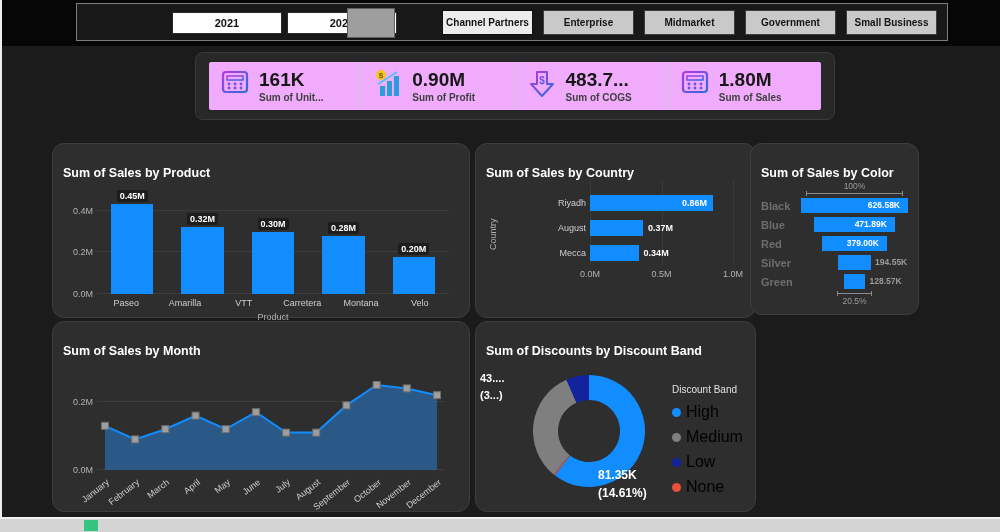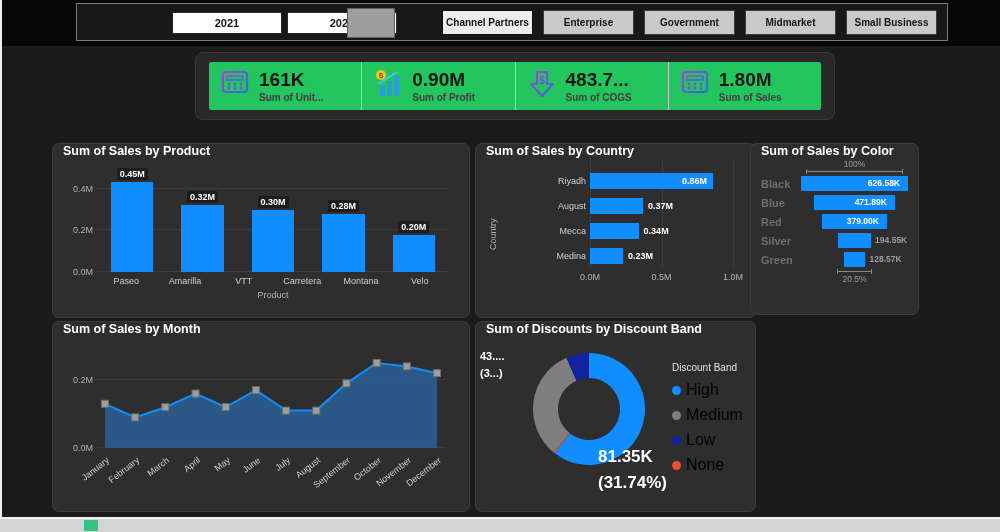--- a/index.html
+++ b/index.html
@@ -17,30 +17,30 @@
   .gray-box{position:absolute;left:270px;top:4px;width:46px;height:28px;background:#9e9e9e;border:1px solid #5f5f5f;}
   .segments{position:absolute;right:10px;top:6px;display:flex;gap:10px;}
   .seg-btn{width:91px;height:25px;background:#c9c9c9;border:1px solid #3c3c3c;box-sizing:border-box;
            display:flex;align-items:center;justify-content:center;font-size:10px;font-weight:bold;
            color:#141414;cursor:pointer;text-align:center;}
   .seg-btn.selected{background:#ececec;border-color:#0f0f0f;}
 
   
   .kpi-panel{position:absolute;left:195px;top:52px;width:640px;height:68px;background:#282828;
              border-radius:8px;border:1px solid #3a3a3a;box-sizing:border-box;}
-  .kpi-cards{position:absolute;left:13px;right:13px;top:9px;bottom:9px;background:#22c55e;border-radius:2px;
+  .kpi-cards{position:absolute;left:13px;right:13px;top:9px;bottom:9px;background:#f0abfc;border-radius:2px;
              display:flex;}
   .kpi-card{flex:1;display:flex;align-items:center;padding-left:9px;gap:7px;border-right:1px solid #c9c9c9;min-width:0;}
   .kpi-card:last-child{border-right:none;}
   .kpi-value{font-size:19px;font-weight:bold;color:#161616;line-height:1;white-space:nowrap;}
   .kpi-label{font-size:10px;font-weight:bold;color:#3f3f3f;margin-top:3px;white-space:nowrap;}
 
   
-  .card{position:absolute;background:#2e2e2e;border:1px solid #3d3d3d;border-radius:7px;
-        padding:0 10px;box-sizing:border-box;}
+  .card{position:absolute;background:#2e2e2e;border:1px solid #3d3d3d;border-radius:12px;
+        padding:22px 10px;box-sizing:border-box;}
   .card-title{color:#fff;font-weight:bold;font-size:12.5px;}
   .card-body{position:relative;height:calc(100% - 20px);}
 
   
   .bplot{position:relative;height:104px;margin:10px 10px 0 34px;}
   .hgrid{position:absolute;left:0;right:0;height:1px;background:#3c3c3c;}
   .ytick{position:absolute;left:-32px;width:28px;text-align:right;font-size:9px;color:#b2b2b2;}
   .bars{position:absolute;left:0;right:0;top:0;bottom:0;display:flex;align-items:flex-end;}
   .bcol{flex:1;height:100%;display:flex;flex-direction:column;align-items:center;justify-content:flex-end;}
   .chip{background:#1d1d1d;color:#fff;font-size:9px;font-weight:bold;padding:1px 3px;border-radius:2px;margin-bottom:2px;white-space:nowrap;}
@@ -82,21 +82,21 @@
 
   
   .aplot{position:relative;height:102px;margin:10px 14px 0 34px;}
   .alabels{position:relative;height:46px;margin:4px 14px 0 34px;}
   .alabel{position:absolute;top:3px;transform:translateX(-100%) rotate(-38deg);transform-origin:100% 0;
           font-size:9px;color:#cfcfcf;white-space:nowrap;}
 
   
   .callout{position:absolute;color:#fff;font-weight:bold;font-size:11px;line-height:1.5;}
   .callout-med{left:-6px;top:12px;}
-  .callout-high{left:112px;top:108px;font-size:17px;}
+  .callout-high{left:112px;top:108px;font-size:12px;}
   .legend{position:absolute;left:186px;top:26px;}
   .legend-title{color:#e2e2e2;font-size:10px;margin-bottom:8px;}
   .legend-item{display:flex;align-items:center;gap:5px;margin:7px 0;cursor:pointer;}
   .dot{width:9px;height:9px;border-radius:50%;flex:none;}
 
   
   .bottom-strip{position:absolute;left:0;right:0;bottom:0;height:13px;background:#d4d4d4;border-top:2px solid #f0f0f0;}
   .taskbar-square{position:absolute;left:84px;bottom:1px;width:14px;height:11px;background:#33C481;cursor:pointer;}
 </style>
 </head>
@@ -106,22 +106,22 @@
   <div class="topband"></div>
   <div class="left-edge"></div>
 
   <div class="slicer-bar">
     <div class="year-box" style="left:95px">2021</div>
     <div class="year-box" style="left:210px">2022</div>
     <div class="gray-box"></div>
     <div class="segments" id="segments">
         <div class="seg-btn selected">Channel Partners</div>
         <div class="seg-btn">Enterprise</div>
+        <div class="seg-btn">Midmarket</div>
         <div class="seg-btn">Government</div>
-        <div class="seg-btn">Midmarket</div>
         <div class="seg-btn">Small Business</div>
       </div>
   </div>
 
   <div class="kpi-panel">
     <div class="kpi-cards" id="kpiCards">
         <div class="kpi-card">
           <div class="kpi-icon"><svg width="34" height="30" viewBox="0 0 34 30">
               <defs>
                 <linearGradient id="grad0" x1="0" y1="0" x2="1" y2="1">
@@ -281,27 +281,20 @@
                   <span class="hlab" style="left: calc(37% + 5px);">0.37M</span>
                 </div>
               </div>
               <div class="hrow">
                 <div class="hname">Mecca</div>
                 <div class="htrack">
                   <div class="hbar" style="width: 34%; background: rgb(17, 141, 255);"></div>
                   <span class="hlab" style="left: calc(34% + 5px);">0.34M</span>
                 </div>
               </div>
-              <div class="hrow">
-                <div class="hname">Medina</div>
-                <div class="htrack">
-                  <div class="hbar" style="width: 23%; background: rgb(17, 141, 255);"></div>
-                  <span class="hlab" style="left: calc(23% + 5px);">0.23M</span>
-                </div>
-              </div>
             </div>
             <div class="hxticks">
               <span class="hxtick" style="left: 0%;">0.0M</span>
               <span class="hxtick" style="left: 50%;">0.5M</span>
               <span class="hxtick" style="left: 100%;">1.0M</span>
             </div>
           </div>
         </div>
       </div>
   </div>
@@ -411,21 +404,21 @@
           <path d="M40.82 119.36 A56 56 0 0 1 39.71 118.48 L55.47 99.07 A31 31 0 0 0 56.08 99.55 Z" fill="#E8503A"></path>
           <path d="M39.71 118.48 A56 56 0 0 1 52.44 23.75 L62.51 46.63 A31 31 0 0 0 55.47 99.07 Z" fill="#7F7F7F"></path>
           <path d="M52.44 23.75 A56 56 0 0 1 75.00 19.00 L75.00 44.00 A31 31 0 0 0 62.51 46.63 Z" fill="#12239E"></path>
         </svg>
         <div class="callout callout-med">
           <div>43....</div>
           <div>(3...)</div>
         </div>
         <div class="callout callout-high">
           <div>81.35K</div>
-          <div>(31.74%)</div>
+          <div>(14.61%)</div>
         </div>
         <div class="legend">
           <div class="legend-title">Discount Band</div>
           <div class="legend-item">
             <span class="dot" style="background: rgb(17, 141, 255);"></span>
             <span>High</span>
           </div>
           <div class="legend-item">
             <span class="dot" style="background: rgb(127, 127, 127);"></span>
             <span>Medium</span>

